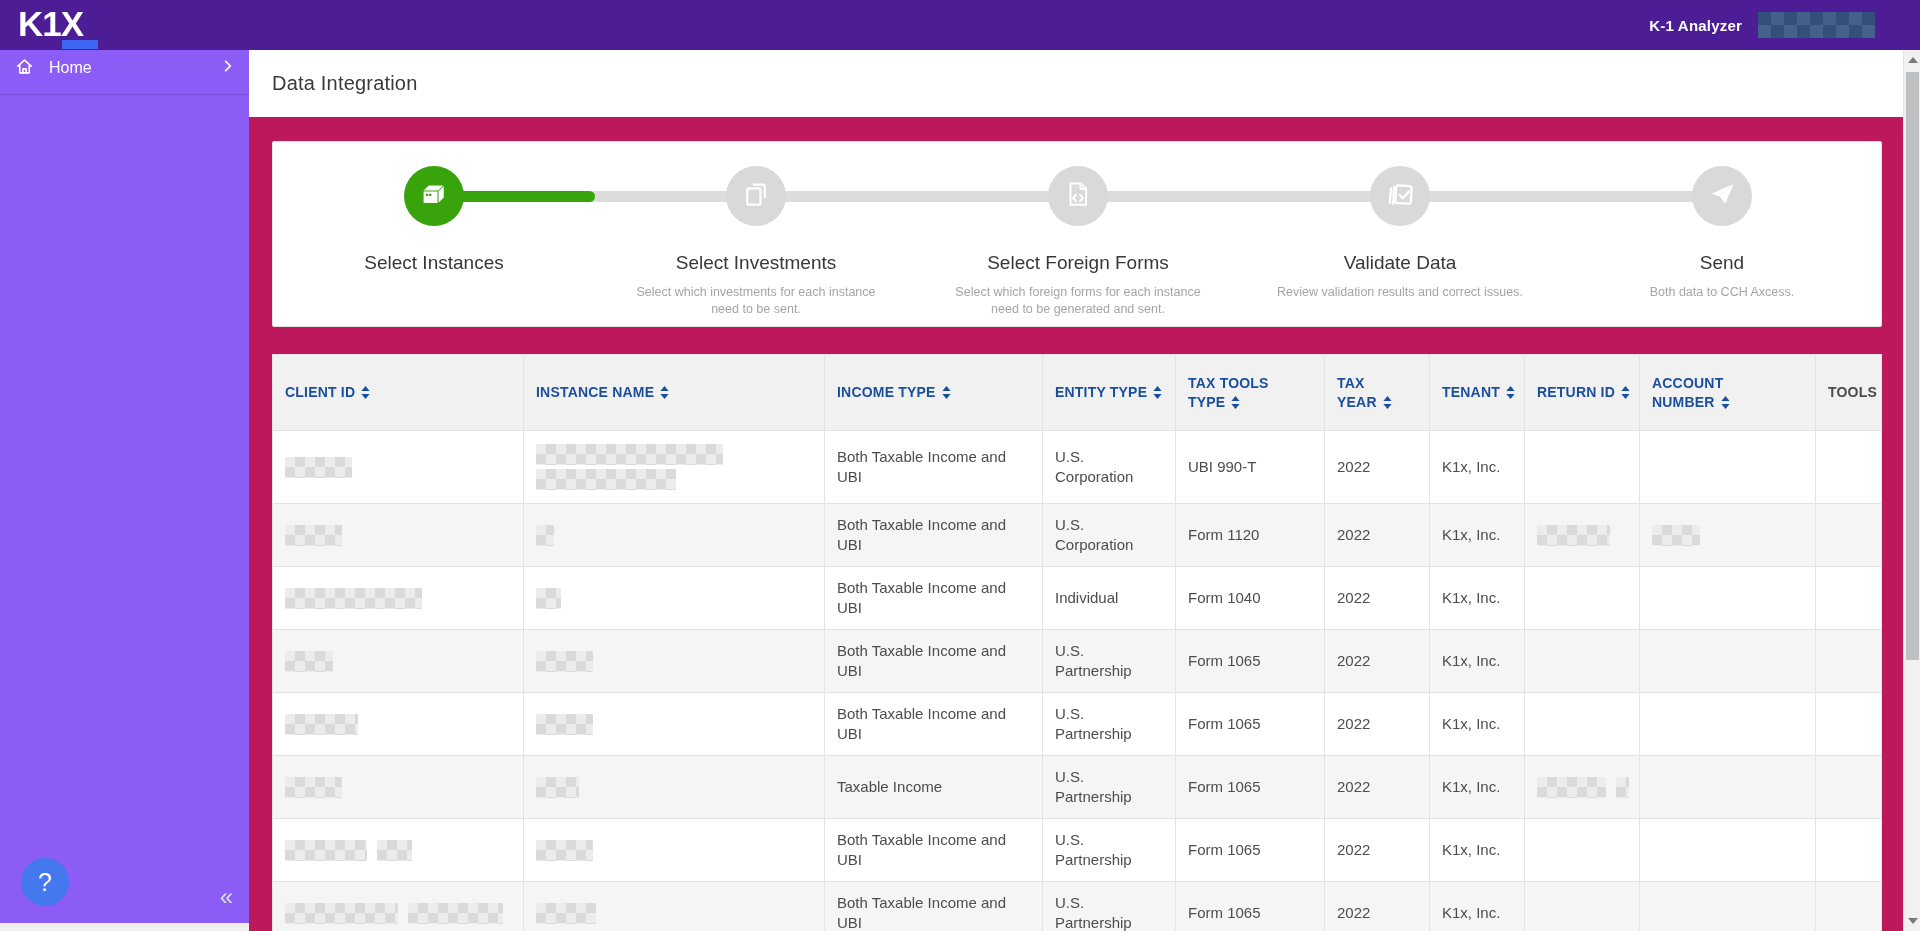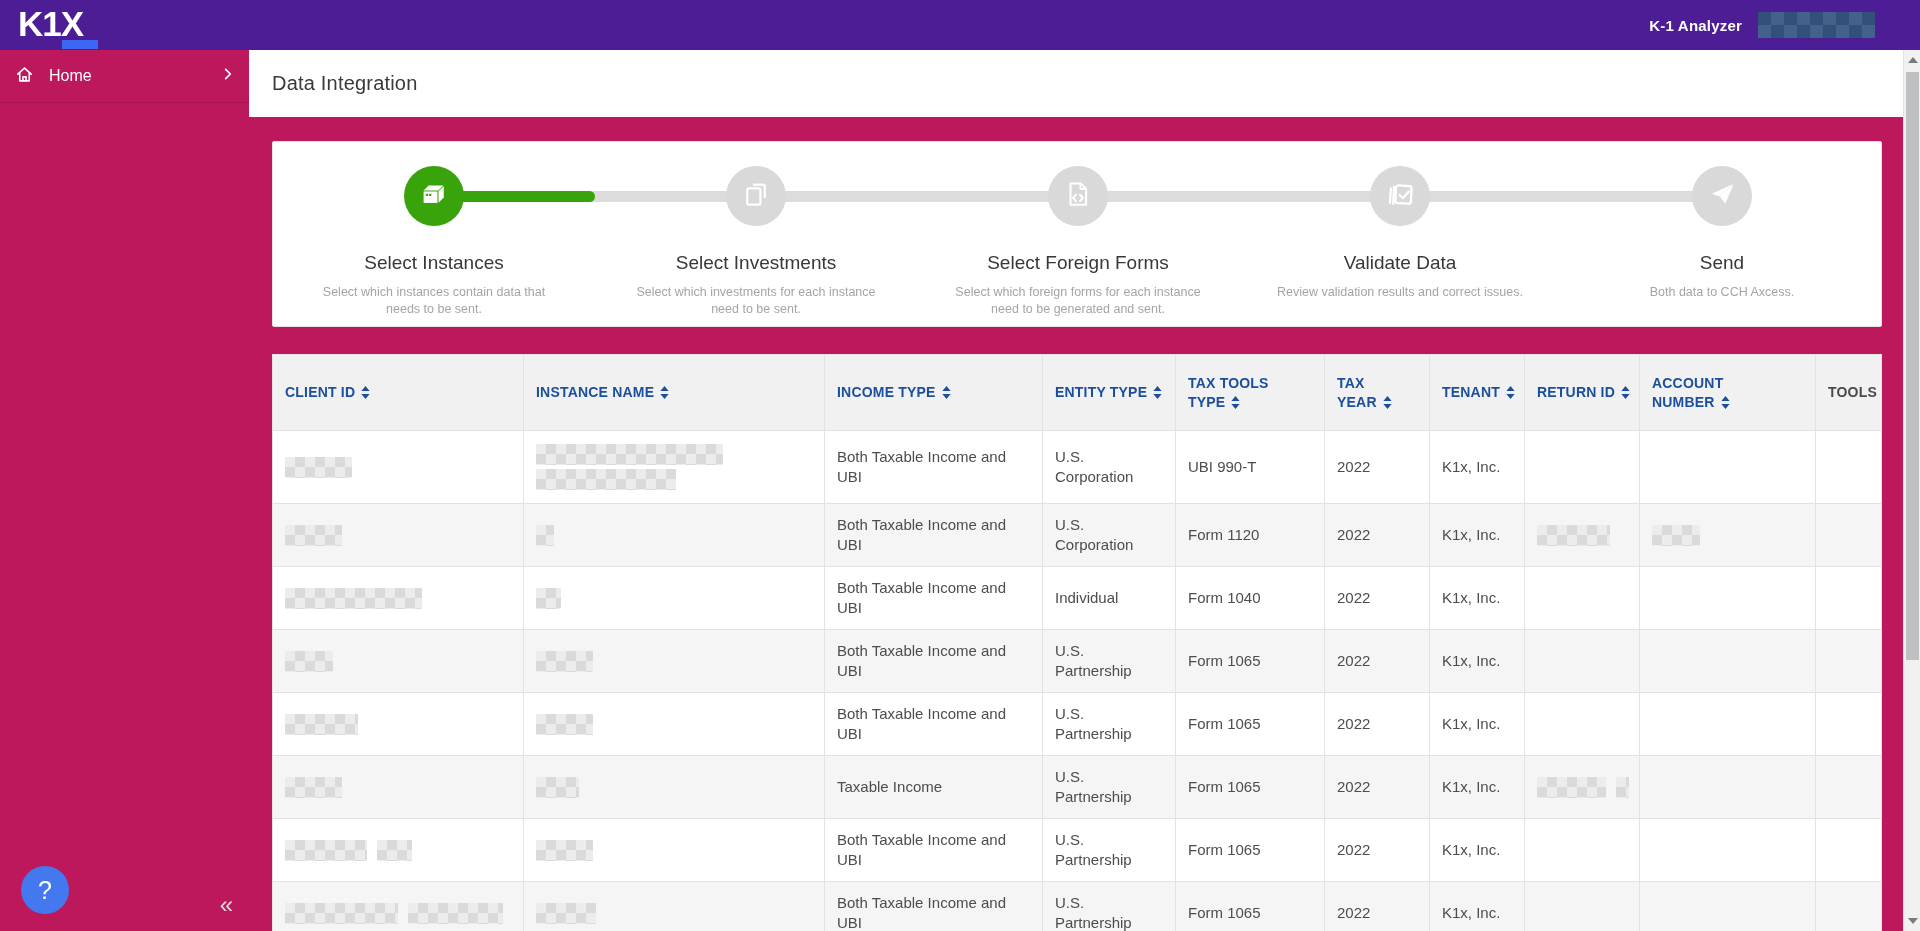--- a/index.html
+++ b/index.html
@@ -14,21 +14,21 @@
   .logo .x { position:relative; display:inline-block; }
   .logo .x::after { content:""; position:absolute; left:1px; bottom:-8px; width:36px; height:9px; background:#3e66f5; }
   .topbar-right { display:flex; align-items:center; gap:16px; padding-right:45px; }
   .product-label { color:#fff; font-size:15px; font-weight:700; letter-spacing:.2px; }
   .mosaic-dark { width:117px; height:26px; background-color:#33507a;
       background-image:linear-gradient(45deg,#44618a 25%,transparent 25% 75%,#44618a 75%),
                        linear-gradient(45deg,#44618a 25%,transparent 25% 75%,#44618a 75%);
       background-size:26px 26px; background-position:0 0,13px 13px; }
 
   
-  .sidebar { position:absolute; left:0; top:50px; width:249px; height:881px; background:#be185d; }
+  .sidebar { position:absolute; left:0; top:42px; width:249px; height:881px; background:#8b5cf6; }
   .side-home { height:53px; display:flex; align-items:center; padding:0 14px 0 15px;
                border-bottom:1px solid rgba(0,0,0,.12); cursor:pointer; }
   .side-home .hlabel { color:#fff; font-size:16px; margin-left:15px; flex:1; }
   .help-fab { position:absolute; left:21px; bottom:17px; width:48px; height:48px; border-radius:50%;
               background:#4378ee; color:#fff; font-size:25px; font-weight:500;
               display:flex; align-items:center; justify-content:center; cursor:pointer; }
   .collapse { position:absolute; right:16px; bottom:12px; color:#dcdcdc; font-size:24px; cursor:pointer; }
 
   
   .vscroll { position:absolute; right:0; top:50px; width:17px; height:881px; background:#f1f1f1;
@@ -135,21 +135,20 @@
               <div class="step-circle current">
                 <span><svg width="32" height="32" viewBox="0 0 24 24">
                     <path fill="#fff" d="M4.2 9.3 8 5.6h11l-3.8 3.7z"></path>
                     <path fill="#fff" d="M4.2 10.1h10.4v8.6H4.2z"></path>
                     <path fill="#fff" d="M15.4 9.9l3.9-3.8v8.5l-3.9 3.9z"></path>
                     <rect x="5.9" y="11.8" width="1.7" height="1.7" fill="#39a30b"></rect>
                     <rect x="8.3" y="11.8" width="1.7" height="1.7" fill="#39a30b"></rect>
                   </svg></span>
               </div>
               <div class="step-title">Select Instances</div>
-              <div class="step-desc">Select which instances contain data that needs to be sent.</div>
             </div>
             <div class="step">
               <div class="step-circle upcoming">
                 <span><svg width="30" height="30" viewBox="0 0 24 24" fill="none" stroke="#fff" stroke-width="1.7" stroke-linejoin="round">
                     <path d="M9.5 4.5H17.7a1.3 1.3 0 0 1 1.3 1.3V15.2"></path>
                     <rect x="5" y="7.5" width="10.5" height="13" rx="1.3" fill="#d9d9d9"></rect>
                   </svg></span>
               </div>
               <div class="step-title">Select Investments</div>
               <div class="step-desc">Select which investments for each instance need to be sent.</div>

